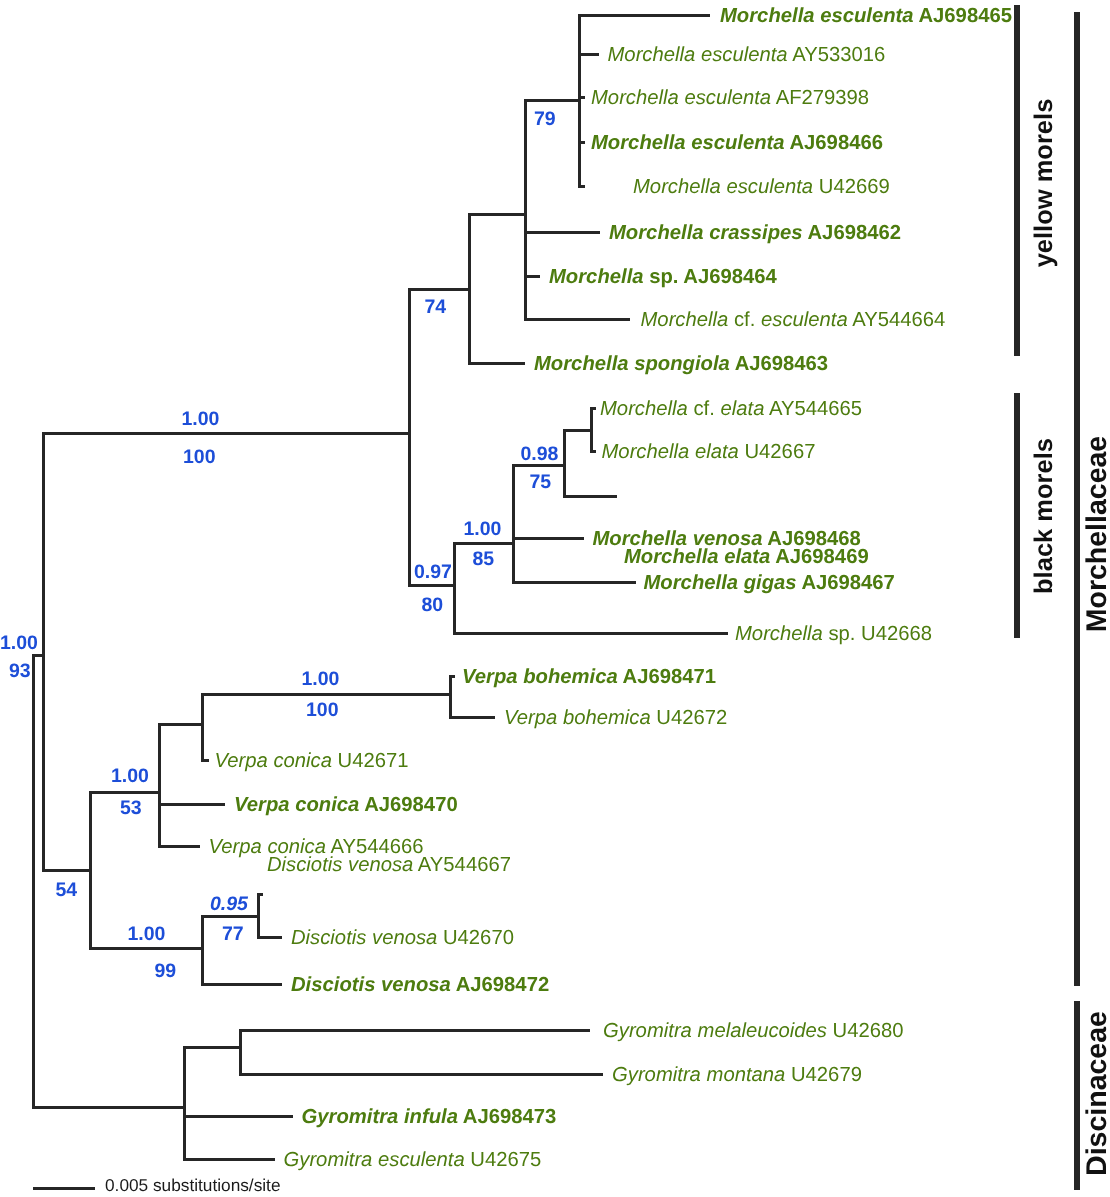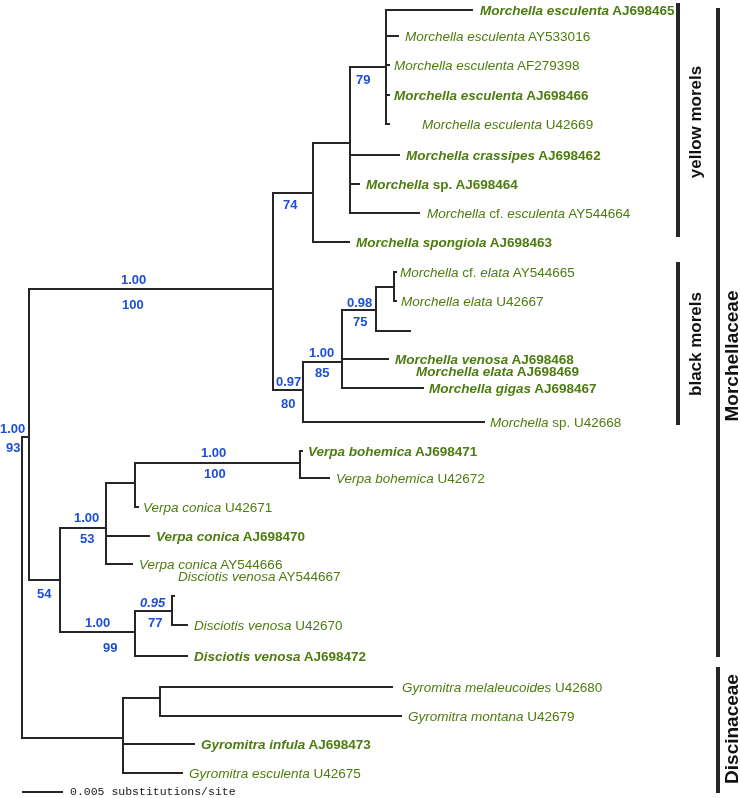--- a/index.html
+++ b/index.html
@@ -85,21 +85,21 @@
       <line x1="22" y1="436" x2="22" y2="739" stroke="#262626" stroke-width="2" shape-rendering="crispEdges"></line>
       <line x1="160" y1="686" x2="160" y2="717" stroke="#262626" stroke-width="2" shape-rendering="crispEdges"></line>
       <line x1="123" y1="697" x2="123" y2="774" stroke="#262626" stroke-width="2" shape-rendering="crispEdges"></line>
       <line x1="678" y1="3" x2="678" y2="237" stroke="#262626" stroke-width="4" shape-rendering="crispEdges"></line>
       <line x1="678" y1="262" x2="678" y2="425" stroke="#262626" stroke-width="4" shape-rendering="crispEdges"></line>
       <line x1="718" y1="8" x2="718" y2="657" stroke="#262626" stroke-width="4" shape-rendering="crispEdges"></line>
       <line x1="718" y1="667" x2="718" y2="793" stroke="#262626" stroke-width="4" shape-rendering="crispEdges"></line>
       <line x1="22" y1="792" x2="63" y2="792" stroke="#262626" stroke-width="2" shape-rendering="crispEdges"></line>
     </svg>
   <div id="labels-layer">
-    <div class="scale-label" id="scale-label" style="left: 70px; top: 791px; font-family: Liberation Mono, monospace;">0.005 substitutions/site</div>
+    <div class="scale-label" id="scale-label" style="left: 70px; top: 791px;">0.005 substitutions/site</div>
   <div class="leaf bold" style="left: 480px; top: 10px;"><span class="it">Morchella esculenta</span> <span class="rm">AJ698465</span></div>
       <div class="leaf" style="left: 405px; top: 36px;"><span class="it">Morchella esculenta</span> <span class="rm">AY533016</span></div>
       <div class="leaf" style="left: 394px; top: 65px;"><span class="it">Morchella esculenta</span> <span class="rm">AF279398</span></div>
       <div class="leaf bold" style="left: 394px; top: 95px;"><span class="it">Morchella esculenta</span> <span class="rm">AJ698466</span></div>
       <div class="leaf" style="left: 394px; top: 124px; margin-left: 28px;"><span class="it">Morchella esculenta</span> <span class="rm">U42669</span></div>
       <div class="leaf bold" style="left: 406px; top: 155px;"><span class="it">Morchella crassipes</span> <span class="rm">AJ698462</span></div>
       <div class="leaf bold" style="left: 366px; top: 184px;"><span class="it">Morchella</span> <span class="rm">sp.</span> <span class="rm">AJ698464</span></div>
       <div class="leaf" style="left: 427px; top: 213px;"><span class="it">Morchella</span> <span class="rm">cf.</span> <span class="it">esculenta</span> <span class="rm">AY544664</span></div>
       <div class="leaf bold" style="left: 356px; top: 242px;"><span class="it">Morchella spongiola</span> <span class="rm">AJ698463</span></div>
       <div class="leaf" style="left: 400px; top: 272px;"><span class="it">Morchella</span> <span class="rm">cf.</span> <span class="it">elata</span> <span class="rm">AY544665</span></div>

